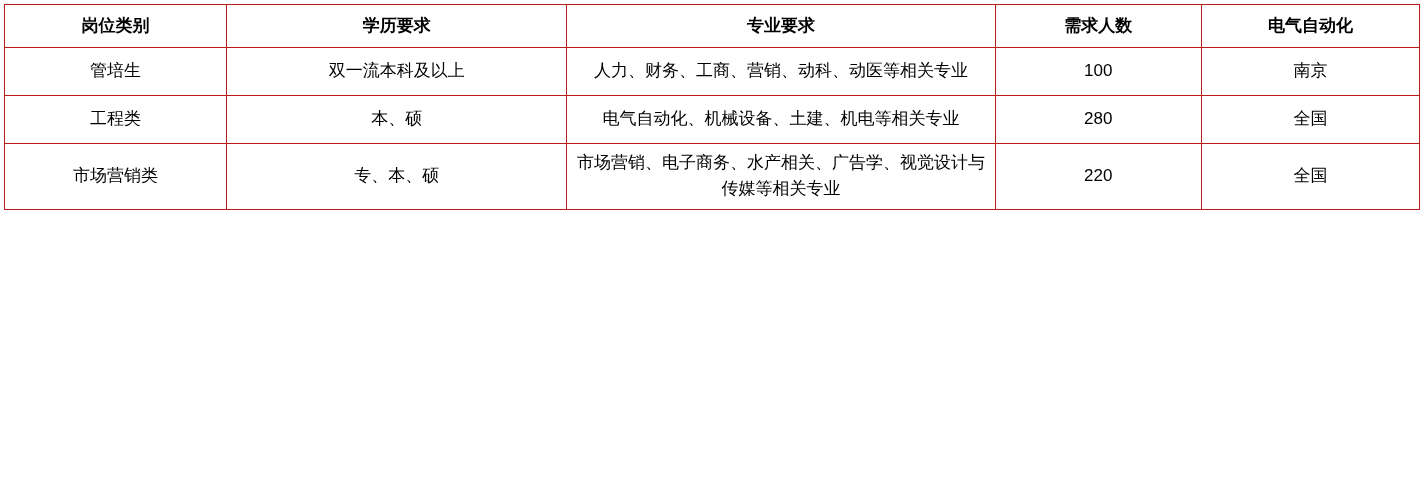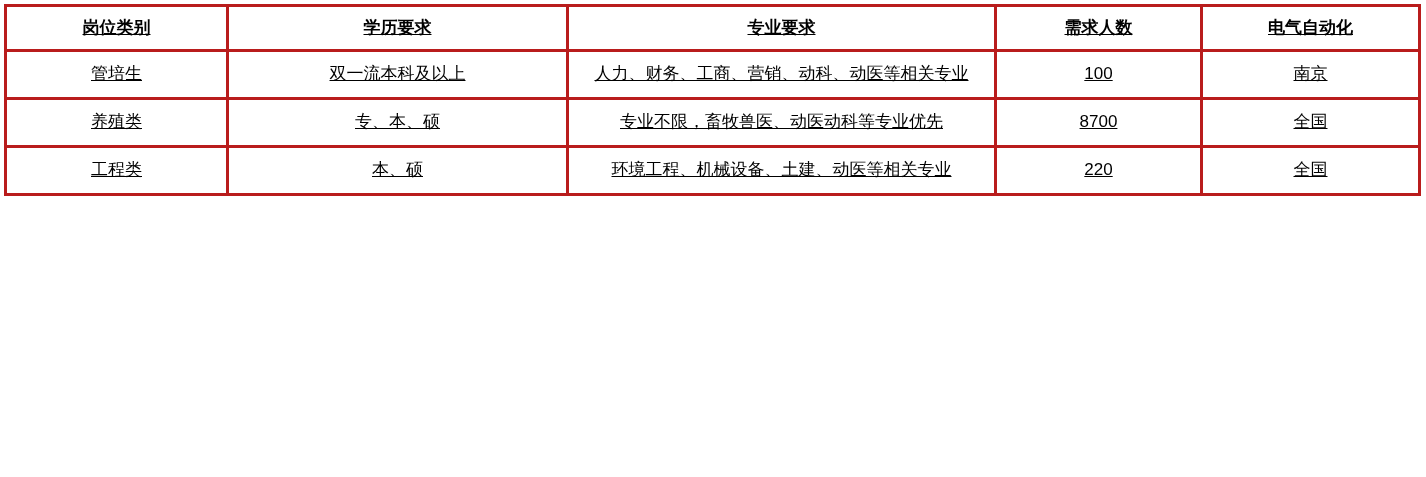--- a/index.html
+++ b/index.html
@@ -18,28 +18,27 @@
     box-sizing: border-box;
   }
   table.recruit-table {
     border-collapse: collapse;
     table-layout: fixed;
     width: 1416px;
     border: 1px solid #9a9a9a;
   }
   table.recruit-table td,
   table.recruit-table th {
-    border: 3px solid #b91c1c;
+    border: 1px solid #b91c1c;
     padding: 6px 8px;
     font-size: 17px;
     line-height: 1.55;
     vertical-align: middle;
     text-align: center;
     font-weight: normal;
-    text-decoration: underline;
   }
   table.recruit-table thead th {
     font-weight: bold;
     font-size: 17px;
     height: 32px;
     padding: 5px 8px;
   }
   col.c0 { width: 222px; }
   col.c1 { width: 340px; }
   col.c2 { width: 428px; }
@@ -77,28 +76,28 @@
     </thead>
     <tbody>
       <tr>
         <td>管培生</td>
         <td>双一流本科及以上</td>
         <td class="major-cell">人力、财务、工商、营销、动科、动医等相关专业</td>
         <td>100</td>
         <td>南京</td>
       </tr>
       <tr>
-        <td>养殖类</td>
-        <td>专、本、硕</td>
-        <td class="major-cell">专业不限，畜牧兽医、动医动科等专业优先</td>
-        <td>8700</td>
+        <td>工程类</td>
+        <td>本、硕</td>
+        <td class="major-cell">电气自动化、机械设备、土建、机电等相关专业</td>
+        <td>280</td>
         <td>全国</td>
       </tr>
       <tr>
-        <td>工程类</td>
-        <td>本、硕</td>
-        <td class="major-cell">环境工程、机械设备、土建、动医等相关专业</td>
+        <td>市场营销类</td>
+        <td>专、本、硕</td>
+        <td class="major-cell">市场营销、电子商务、水产相关、广告学、视觉设计与传媒等相关专业</td>
         <td>220</td>
         <td>全国</td>
       </tr>
     </tbody>
   </table>
 </div>
 
 </body></html>

